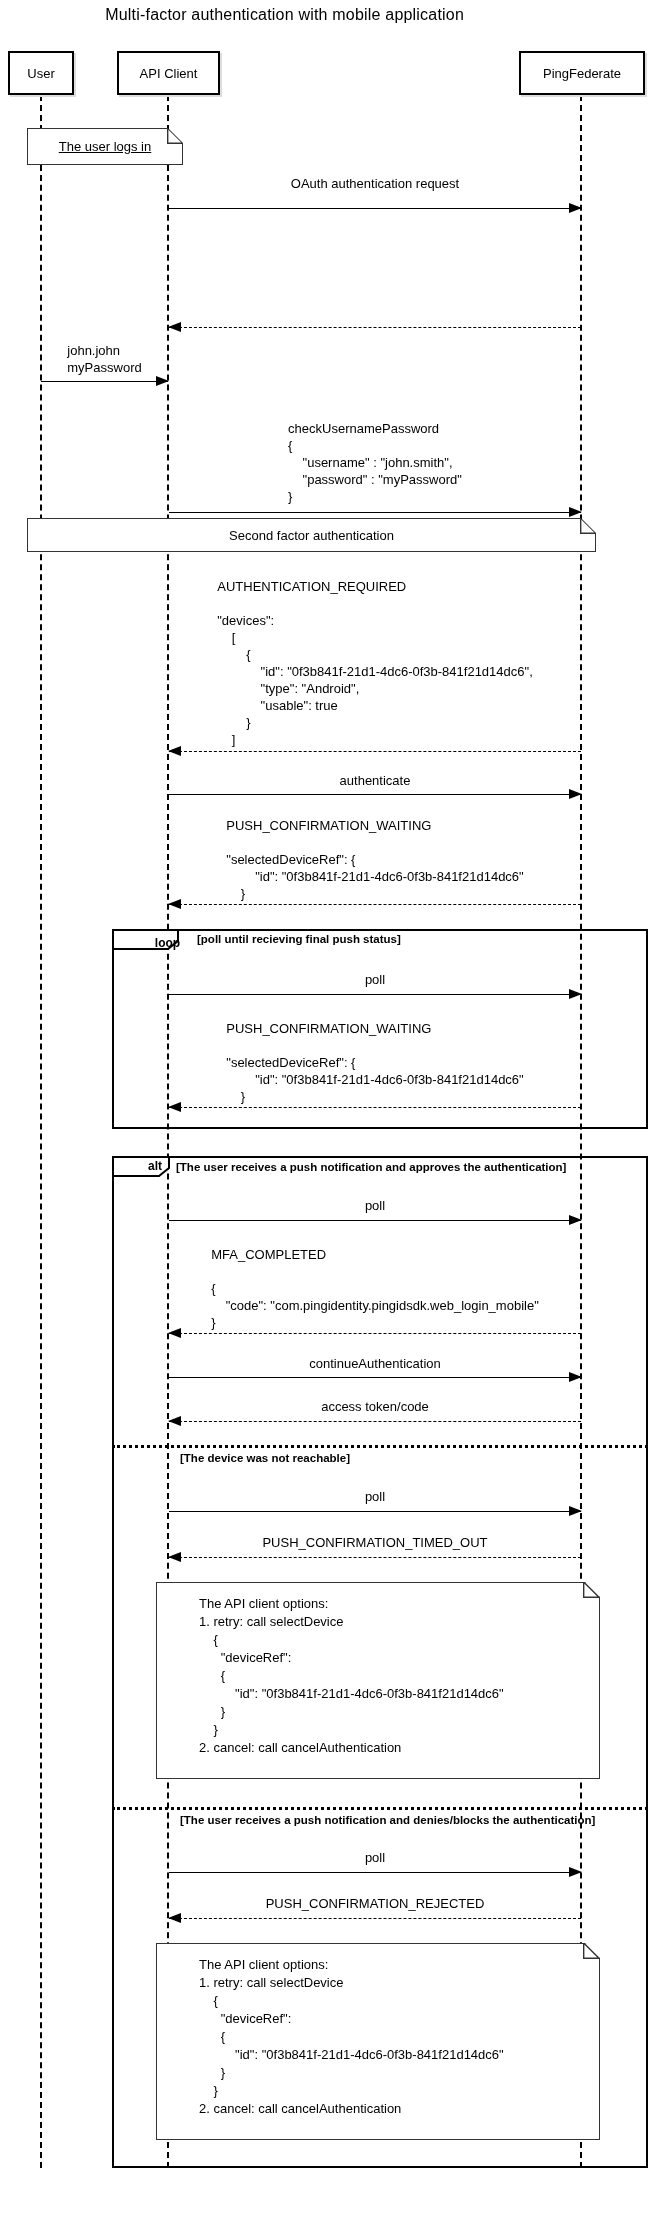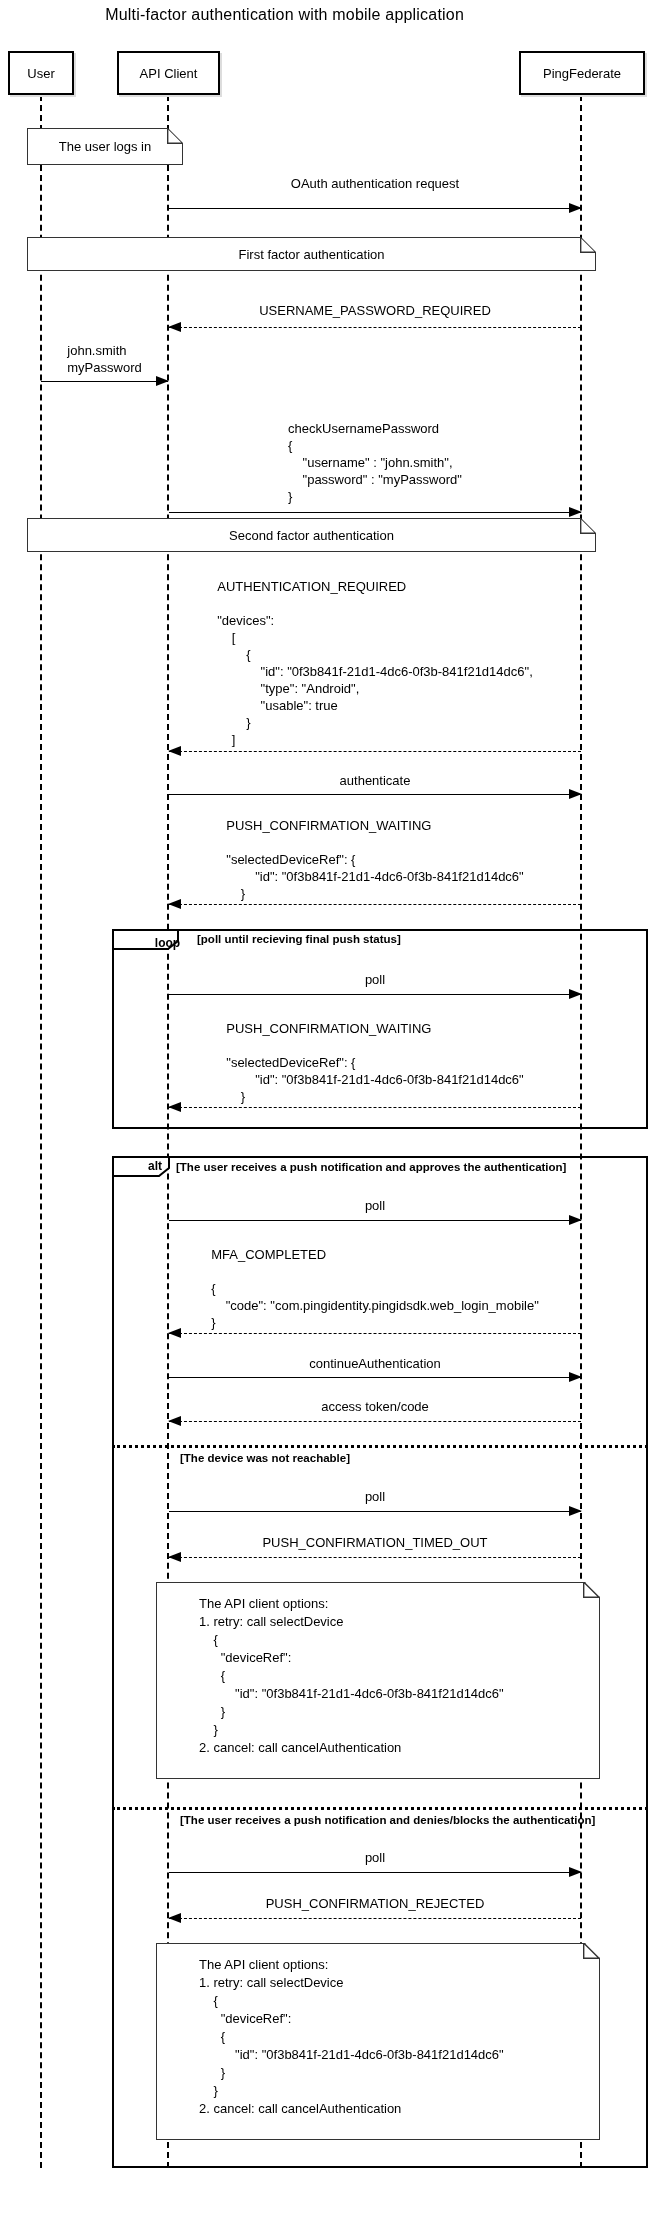--- a/index.html
+++ b/index.html
@@ -24,21 +24,21 @@
   #l-user { left:40px; } #l-api { left:167px; } #l-ping { left:580px; }
 
   .note {
     position:absolute; background:#fff; border:1.4px solid #333; z-index:4;
     filter:drop-shadow(2px 2px 0 #aaa);
     clip-path:polygon(0 0, calc(100% - 15px) 0, 100% 15px, 100% 100%, 0 100%);
     font-size:13px;
   }
   .note .fold { position:absolute; top:-1px; right:-1px; width:16px; height:16px; }
   .note-center { display:flex; align-items:center; justify-content:center; }
-  #note-user-logs-in   { left:27px; top:128px; width:154px; height:35px; }
+  #note-user-logs-in   { left:27px; top:128px; width:154px; height:35px;text-decoration:underline; }
   #note-first-factor   { left:27px; top:237px; width:567px; height:32px; }
   #note-second-factor  { left:27px; top:518px; width:567px; height:32px; }
   #note-options-1, #note-options-2 {
     left:156px; width:444px; height:197px;
     white-space:pre; line-height:18px; padding:12px 6px 6px 42px; box-sizing:border-box;
   }
   #note-options-1 { top:1582px; }
   #note-options-2 { top:1943px; }
 
   .msg-label { position:absolute; left:169px; width:412px; text-align:center; font-size:13px; z-index:2; }
@@ -134,34 +134,27 @@
     <svg class="fold" viewBox="0 0 16 16">
         <path d="M0.7 0 L0.7 15.3 L16 15.3 Z" fill="#fff" stroke="#333" stroke-width="1.4"></path>
       </svg>
   </div>
 
   <div class="msg-label" id="lbl-oauth">OAuth authentication request</div>
   <div class="arrow solid a-api-ping" id="arr-oauth">
       <div class="head head-right"></div>
     </div>
 
-  <div class="note note-center" id="note-first-factor">
-    <span>First factor authentication</span>
-    <svg class="fold" viewBox="0 0 16 16">
-        <path d="M0.7 0 L0.7 15.3 L16 15.3 Z" fill="#fff" stroke="#333" stroke-width="1.4"></path>
-      </svg>
-  </div>
-
-  <div class="msg-label" id="lbl-upr">USERNAME_PASSWORD_REQUIRED</div>
+
   <div class="arrow dashed a-api-ping" id="arr-upr">
       <div class="head head-left"></div>
     </div>
 
   <div class="msg-label lbl-user-api" id="lbl-creds">
-    <span class="msg-block">john.smith
+    <span class="msg-block">john.john
 myPassword</span>
   </div>
   <div class="arrow solid a-user-api" id="arr-creds">
       <div class="head head-right"></div>
     </div>
 
   <div class="msg-label" id="lbl-check">
     <span class="msg-block">checkUsernamePassword
 {
     "username" : "john.smith",

